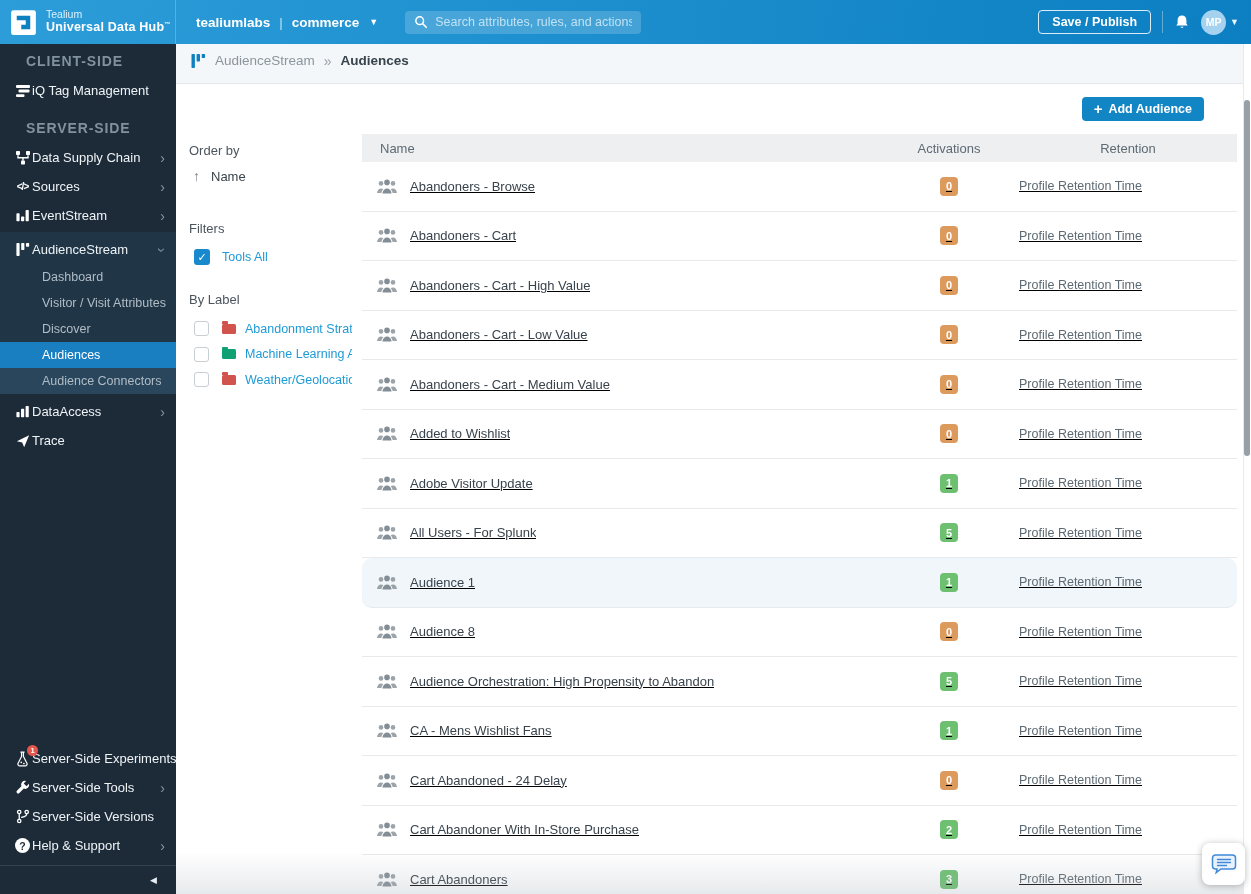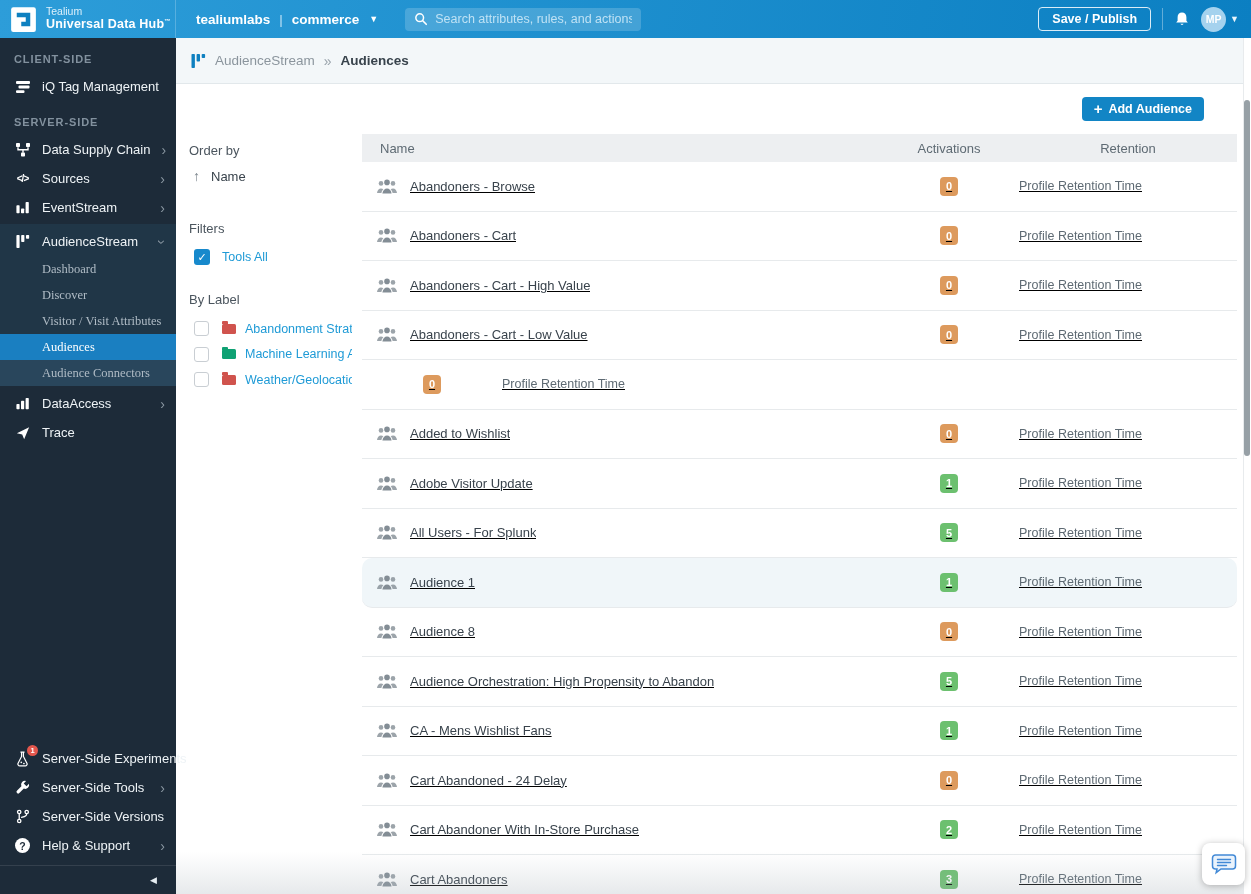--- a/index.html
+++ b/index.html
@@ -1,21 +1,21 @@
 <!DOCTYPE html>
 <html style="--accent-blue: #1285c5; --header-gradient-start: #2d9dd9; --header-gradient-end: #0b7fc2; --sidebar-bg: #1d2b39; --sidebar-group-bg: #203647; --sidebar-active-bg: #1a7fc1; --sidebar-connectors-bg: #29465c; --breadcrumb-bg: #f3f7f9; --link-blue: #1e9ad6; --badge-green: #6cc06f; --badge-orange: #dd9a5d;"><head>
 <meta charset="utf-8">
 <style>
   * { margin:0; padding:0; box-sizing:border-box; }
   html,body { width:1251px; height:894px; overflow:hidden; }
   body { font-family:"Liberation Sans","DejaVu Sans",sans-serif; background:#fff; }
   .app { position:relative; width:1251px; height:894px; overflow:hidden; background:#fff; }
 
   
-  .topbar { position:absolute; top:0; left:0; right:0; height:38px; z-index:30;
+  .topbar { position:absolute; top:0; left:0; right:0; height:44px; z-index:30;
     background:linear-gradient(100deg, var(--header-gradient-start), var(--header-gradient-end));
     display:flex; align-items:center; color:#fff; }
   .brand { width:176px; height:100%; display:flex; align-items:center; gap:9px; padding-left:10px;
     border-right:1px solid rgba(255,255,255,.22); flex:none; cursor:pointer; }
   .brand-text { display:flex; flex-direction:column; line-height:1.1; }
   .brand-top { font-size:10.5px; color:#dcf0fb; font-weight:400; }
   .brand-bottom { font-size:12.5px; font-weight:700; letter-spacing:.2px; }
   .brand-bottom sup { font-size:6px; }
   .account { display:flex; align-items:center; gap:9px; margin-left:20px; font-size:13.5px; font-weight:700; cursor:pointer; white-space:nowrap; }
   .account .pipe { font-weight:400; color:#bfe2f5; }
@@ -30,29 +30,29 @@
   .vsep { width:1px; height:22px; background:rgba(255,255,255,.35); }
   .bell { display:flex; cursor:pointer; }
   .avatar-wrap { display:flex; align-items:center; gap:4px; cursor:pointer; }
   .avatar { width:25px; height:25px; border-radius:50%; background:#a5d2ee; color:#fff; font-size:10.5px; font-weight:700;
     display:flex; align-items:center; justify-content:center; }
   .avatar-wrap .caret { font-size:9px; color:#eaf5fc; }
 
   
   .sidebar { position:absolute; left:0; top:38px; bottom:0; width:176px; background:var(--sidebar-bg);
     display:flex; flex-direction:column; z-index:20; }
-  .sec-label { padding:15px 14px 7px; font-size:11px; letter-spacing:.9px; color:#82919e; font-weight:700; }
-  .nav-item { display:flex; align-items:center; height:29px; padding:0 11px 0 14px; gap:11px; cursor:pointer;
+  .sec-label { padding:15px 26px 7px; font-size:14px; letter-spacing:.9px; color:#82919e; font-weight:700; }
+  .nav-item { display:flex; align-items:center; height:29px; padding:0 11px 0 14px; gap:1px; cursor:pointer;
     font-size:13px; font-weight:500; color:#eef3f6; white-space:nowrap; }
   .nicon { width:17px; display:flex; justify-content:center; align-items:center; flex:none; color:#fff; }
   .nicon.src { font-size:10px; font-weight:700; letter-spacing:-1px; }
   .chev { margin-left:auto; color:#8a97a2; font-size:14px; line-height:1; }
   .chev.down { transform:rotate(90deg); }
   .nav-group { background:var(--sidebar-group-bg); padding:3px 0 0; margin-top:2px; }
-  .nav-sub { display:flex; align-items:center; height:26px; padding-left:42px; font-size:12.5px; color:#b0bcc6; cursor:pointer;font-family:Liberation Serif, serif; }
+  .nav-sub { display:flex; align-items:center; height:26px; padding-left:42px; font-size:12.5px; color:#b0bcc6; cursor:pointer; }
   .nav-sub.active { background:var(--sidebar-active-bg); color:#fff; font-weight:500; }
   .nav-sub.shaded { background:var(--sidebar-connectors-bg); }
   .side-bottom { margin-top:auto; padding-bottom:5px; }
   .icon-badged { position:relative; }
   .red-dot { position:absolute; top:-6px; right:-7px; min-width:11px; height:11px; border-radius:50%;
     background:#e4574d; color:#fff; font-size:7.5px; font-weight:700; display:flex; align-items:center; justify-content:center; }
   .help-circle { width:15px; height:15px; border-radius:50%; background:#fff; color:#1d2b39; font-size:10.5px;
     font-weight:700; display:flex; align-items:center; justify-content:center; }
   .side-footer { height:29px; border-top:1px solid rgba(255,255,255,.1); display:flex; align-items:center;
     justify-content:flex-end; padding-right:19px; color:#e6edf2; font-size:9px; cursor:pointer; }
@@ -212,22 +212,22 @@
           <svg width="15" height="15" viewBox="0 0 16 16" fill="#fff">
               <rect x="1.5" y="1" width="3.4" height="14" rx=".8"></rect>
               <rect x="6.6" y="1" width="3.4" height="7.6" rx=".8"></rect>
               <rect x="11.7" y="1" width="3.4" height="4" rx=".8"></rect>
             </svg>
         </span>
         <span class="nlabel">AudienceStream</span>
         <span class="chev down">›</span>
       </div>
       <div class="nav-sub">Dashboard</div>
+      <div class="nav-sub">Visitor / Visit Attributes</div>
       <div class="nav-sub">Discover</div>
-      <div class="nav-sub">Visitor / Visit Attributes</div>
       <div class="nav-sub active">Audiences</div>
       <div class="nav-sub shaded">Audience Connectors</div>
     </div>
 
     <div class="nav-item" style="margin-top:3px;">
       <span class="nicon">
         <svg width="15" height="15" viewBox="0 0 16 16" fill="#fff">
             <rect x="1.5" y="8.5" width="3.4" height="5.5" rx=".8"></rect>
             <rect x="6.4" y="5" width="3.4" height="9" rx=".8"></rect>
             <rect x="11.3" y="2" width="3.4" height="12" rx=".8"></rect>
@@ -435,20 +435,33 @@
     </div>
     <div class="cell-act">
       <span class="badge" style="background: rgb(221, 154, 93);">0</span>
     </div>
     <div class="cell-ret">
       <span class="row-retention">Profile Retention Time</span>
     </div>
   </div>
 
   <div class="trow">
+    <div class="cell-name">
+      <span class="group-icon">
+        <svg width="22" height="15" viewBox="0 0 22 15" fill="currentColor">
+                    <circle cx="5" cy="4.4" r="2.3" opacity=".8"></circle>
+                    <circle cx="17" cy="4.4" r="2.3" opacity=".8"></circle>
+                    <circle cx="11" cy="3.4" r="2.8"></circle>
+                    <path d="M1 14c.2-2.8 1.9-4.6 4-4.6.9 0 1.7.3 2.4.9-1.1 1-1.8 2.3-2 3.7z" opacity=".8"></path>
+                    <path d="M21 14c-.2-2.8-1.9-4.6-4-4.6-.9 0-1.7.3-2.4.9 1.1 1 1.8 2.3 2 3.7z" opacity=".8"></path>
+                    <path d="M6.4 14.6c.3-3.1 2.3-5.1 4.6-5.1s4.3 2 4.6 5.1z"></path>
+                  </svg>
+      </span>
+      <span class="row-name">Abandoners - Cart - Medium Value</span>
+    </div>
     <div class="cell-act">
       <span class="badge" style="background: rgb(221, 154, 93);">0</span>
     </div>
     <div class="cell-ret">
       <span class="row-retention">Profile Retention Time</span>
     </div>
   </div>
 
   <div class="trow">
     <div class="cell-name">

